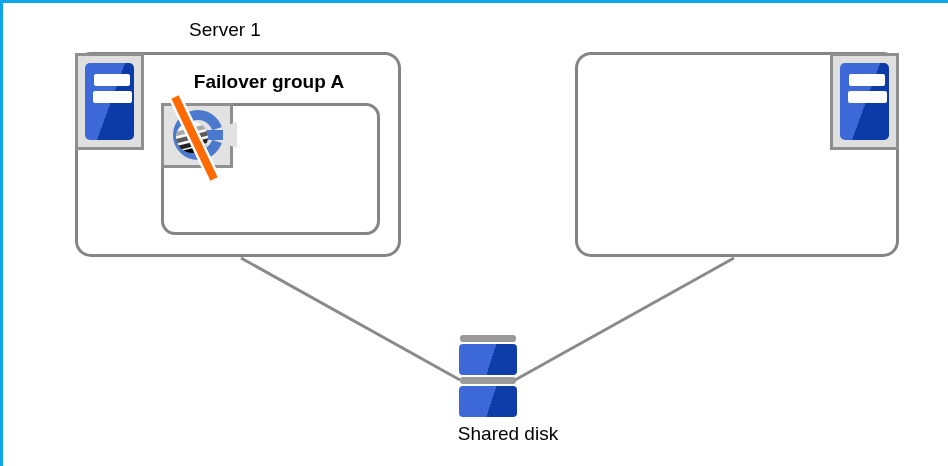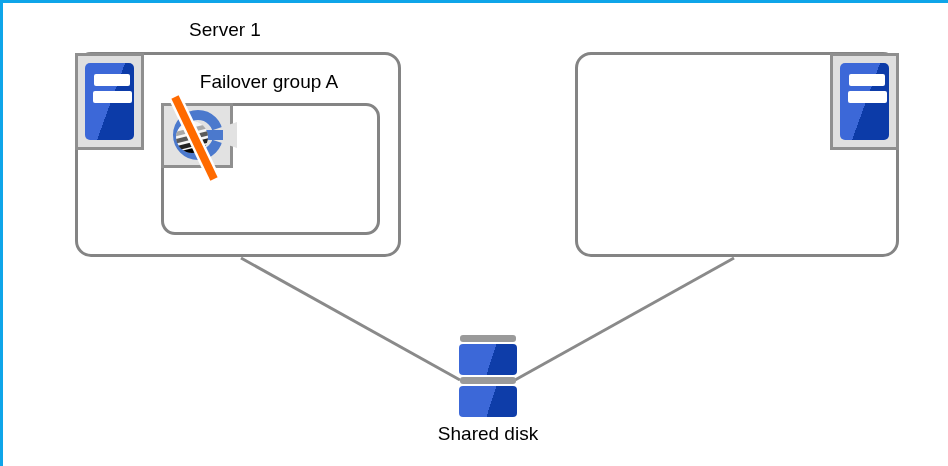--- a/index.html
+++ b/index.html
@@ -58,21 +58,21 @@
 
   <div class="lbl" style="left:122px; top:16px;">Server 1</div>
   <div class="node-box" style="left:72px; top:49px; width:326px; height:205px;"></div>
   <div class="icon-tile" style="left:72px; top:50px;">
     <div class="tower">
       <div class="slot s1"></div>
       <div class="slot s2"></div>
     </div>
   </div>
 
-  <div class="lbl" style="left:166px; top:68px;">Failover group A</div>
+  <div class="lbl" style="left:166px; top:68px;font-weight:bold;">Failover group A</div>
   <div class="group-box" style="left:158px; top:100px; width:219px; height:132px;"></div>
   <svg class="gicon" viewBox="0 0 72 65">
     <defs>
       <clipPath id="sphereClip">
           <circle cx="31" cy="34" r="16"></circle>
         </clipPath>
     </defs>
     <rect x="1.5" y="1.5" width="69" height="62" fill="#e2e2e2" stroke="#8f8f8f" stroke-width="3"></rect>
     <circle cx="37" cy="32" r="20" fill="none" stroke="#4b79cd" stroke-width="10"></circle>
     <path d="M37 32 L76 19 L76 45 Z" fill="#e2e2e2"></path>
@@ -97,15 +97,15 @@
       <div class="slot s2"></div>
     </div>
   </div>
 
   <div class="disk">
     <div class="disk-bar"></div>
     <div class="disk-platter"></div>
     <div class="disk-bar"></div>
     <div class="disk-platter"></div>
   </div>
-  <div class="lbl" style="left:385px; top:420px;">Shared disk</div>
+  <div class="lbl" style="left:405px; top:420px;">Shared disk</div>
 
 </div>
 
 </body></html>

